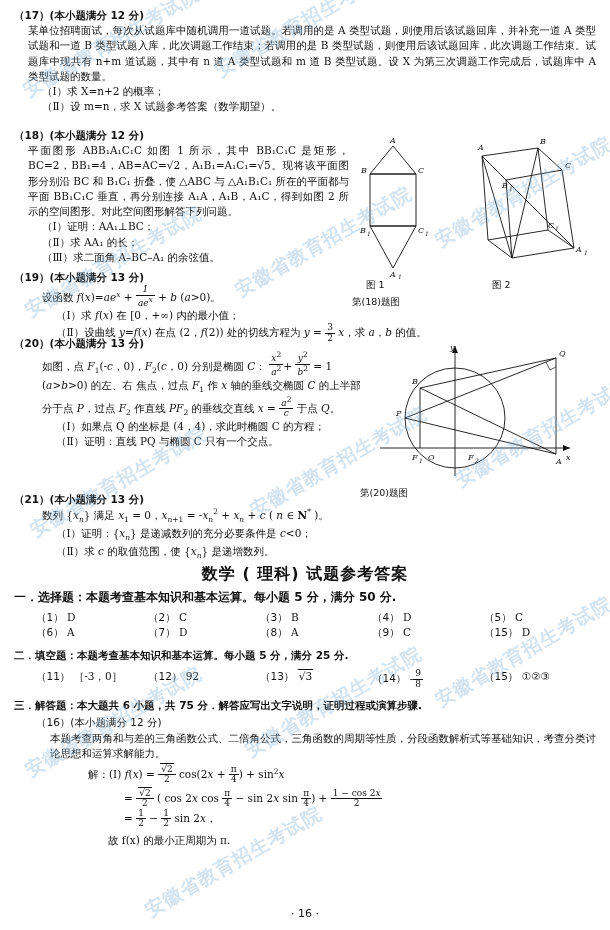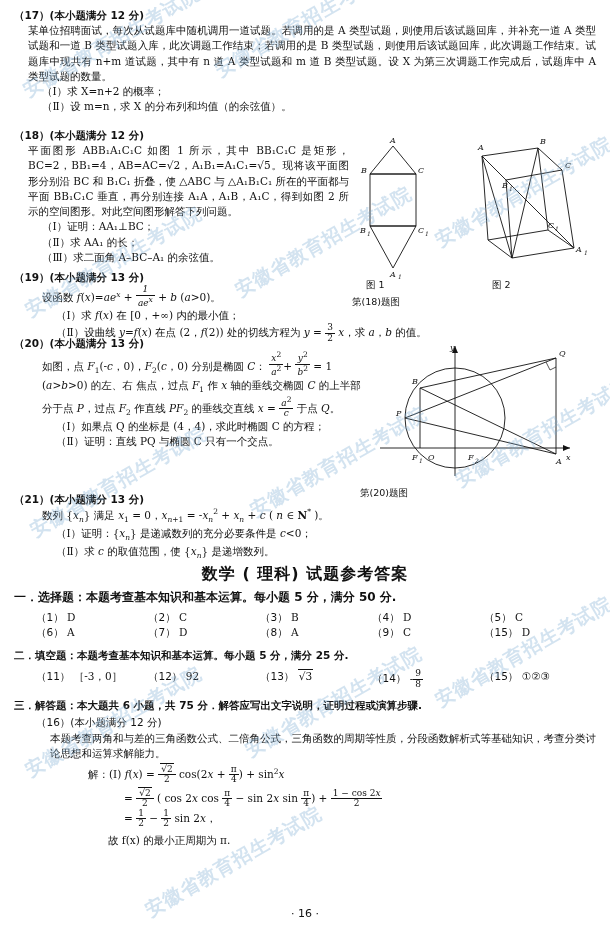--- a/index.html
+++ b/index.html
@@ -56,21 +56,21 @@
 <body>
 
 <div class="page">
 
   <div class="col" style="top:8px;">
     <div class="qhead">（17）(本小题满分 12 分)</div>
     <div class="indent1 serif" style="text-align:justify;">
       <span>某单位招聘面试，每次从试题库中随机调用一道试题。若调用的是 A 类型试题，则使用后该试题回库，并补充一道 A 类型试题和一道 B 类型试题入库，此次调题工作结束；若调用的是 B 类型试题，则使用后该试题回库，此次调题工作结束。试题库中现共有 n+m 道试题，其中有 n 道 A 类型试题和 m 道 B 类型试题。设 X 为第三次调题工作完成后，试题库中 A 类型试题的数量。</span>
     </div>
     <div class="indent2 serif">（Ⅰ）求 X=n+2 的概率；</div>
-    <div class="indent2 serif">（Ⅱ）设 m=n，求 X 的分布列和均值（的余弦值）。</div>
+    <div class="indent2 serif">（Ⅱ）设 m=n，求 X 试题参考答案（数学期望）。</div>
   </div>
 
   <div class="col" style="top:128px;">
     <div class="qhead">（18）(本小题满分 12 分)</div>
     <div style="display:flex;">
       <div style="width:335px;">
         <div class="indent1 serif" style="text-align:justify;">平面图形 ABB₁A₁C₁C 如图 1 所示，其中 BB₁C₁C 是矩形，BC=2，BB₁=4，AB=AC=√2，A₁B₁=A₁C₁=√5。现将该平面图形分别沿 BC 和 B₁C₁ 折叠，使 △ABC 与 △A₁B₁C₁ 所在的平面都与平面 BB₁C₁C 垂直，再分别连接 A₁A，A₁B，A₁C，得到如图 2 所示的空间图形。对此空间图形解答下列问题。</div>
         <div class="indent2 serif">（Ⅰ）证明：AA₁⊥BC；</div>
         <div class="indent2 serif">（Ⅱ）求 AA₁ 的长；</div>
         <div class="indent2 serif">（Ⅲ）求二面角 A–BC–A₁ 的余弦值。</div>

